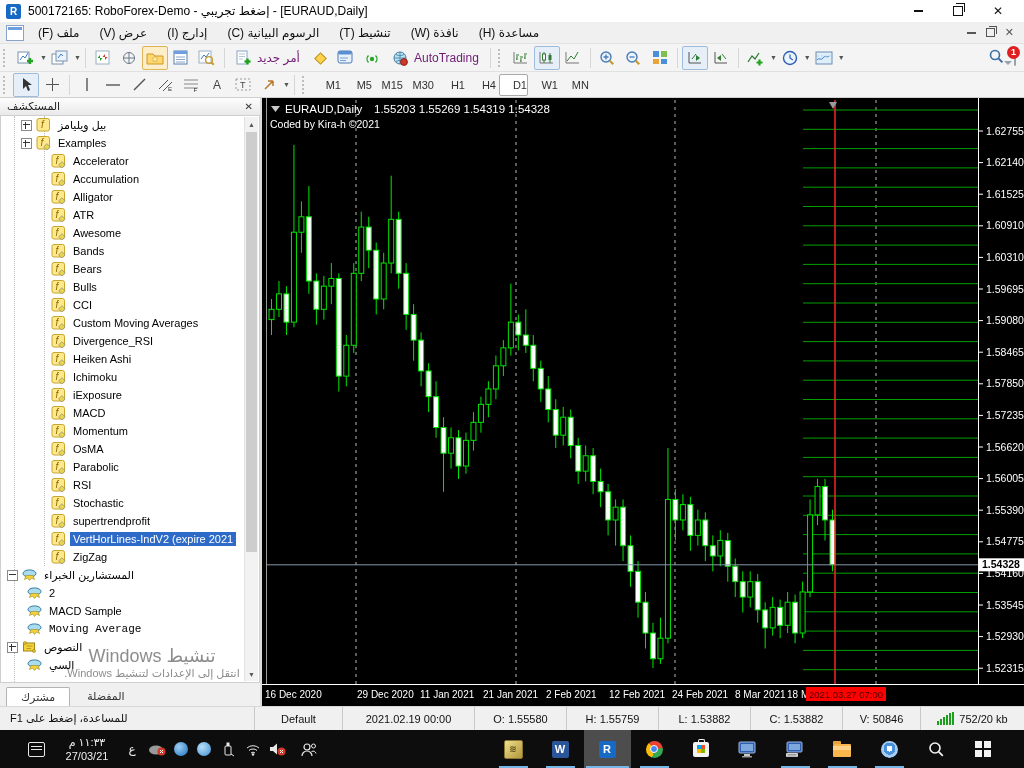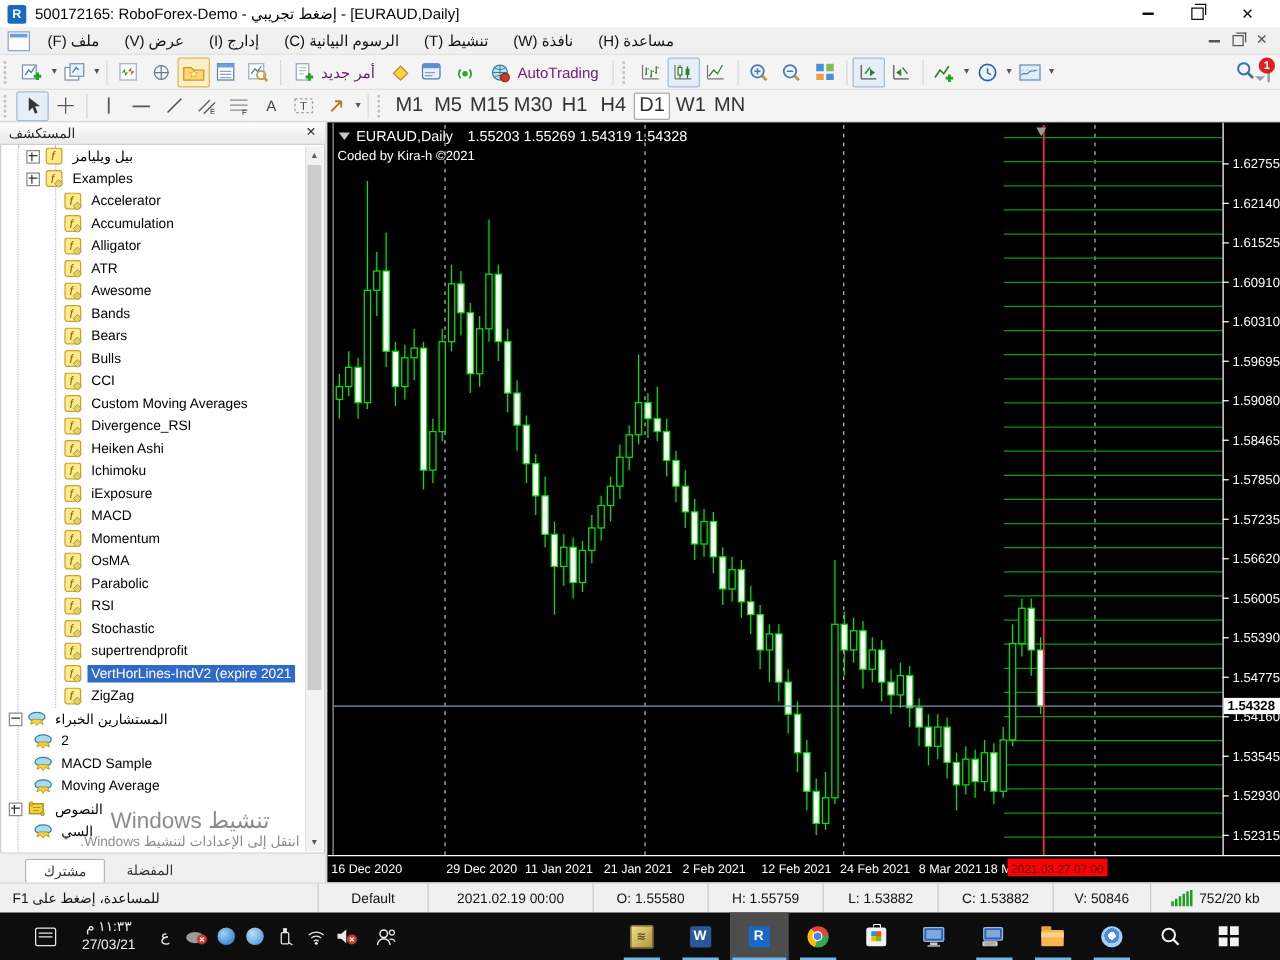--- a/index.html
+++ b/index.html
@@ -33,21 +33,21 @@
   .toolbar{position:absolute;left:0;width:1024px;background:#f4f4f4;display:flex;align-items:center;box-sizing:border-box}
   .tb1{top:44px;height:28px;border-bottom:1px solid #e0e0e0}
   .tb2{top:72px;height:26px;border-bottom:1px solid #cfcfcf}
   .grip{width:4px;height:18px;border-left:2px dotted #bdbdbd;margin:0 4px 0 3px}
   .sep{width:1px;height:20px;background:#d6d6d6;margin:0 4px}
   .tbtn{min-width:24px;height:22px;display:flex;align-items:center;justify-content:center;border:1px solid transparent;border-radius:2px;color:#444}
   .tbtn.pressed{background:#e6eef8;border-color:#9ebcdc}
   .tbtn.fav{background:#fdeec9;border-color:#ddb558}
   .caret{font-size:7px;color:#555;margin-left:1px}
   .tb-label{display:flex;align-items:center;gap:5px;padding:0 7px;height:22px;color:#701a75;white-space:nowrap}
-  .tf{min-width:27px;height:20px;line-height:20px;text-align:center;font-size:16px;color:#333;border:1px solid transparent;border-radius:2px;margin:0 1px}
+  .tf{min-width:27px;height:20px;line-height:20px;text-align:right;font-size:11px;color:#333;border:1px solid transparent;border-radius:2px;margin:0 1px}
   .tf.pressed{background:#fff;border-color:#a9a9a9}
   .right-tools{margin-left:auto;display:flex;align-items:center;padding-right:8px;gap:10px}
   .badge{position:absolute;top:-5px;left:-7px;width:13px;height:13px;border-radius:50%;background:#e02020;color:#fff;
          font-size:9px;font-weight:bold;display:flex;align-items:center;justify-content:center}
   .bubble{position:relative;width:16px;height:12px;background:#dfe3e8;border:1px solid #9aa2ab;border-radius:3px}
   .bubble::after{content:"";position:absolute;bottom:-4px;right:3px;border:4px solid transparent;border-top-color:#9aa2ab}
 
   
   .main{position:absolute;top:98px;left:0;width:1024px;height:608px}
   .navigator{position:absolute;left:0;top:0;width:260px;height:608px;background:#f0f0f0;box-sizing:border-box}
@@ -59,21 +59,21 @@
   .nav-row{height:18px;display:flex;align-items:center;white-space:nowrap;font-size:11px;color:#000;position:relative}
   .nav-exp{width:9px;height:9px;border:1px solid #8a8a8a;background:#fff;margin-right:4px;flex:0 0 auto;position:relative}
   .nav-exp::before{content:"";position:absolute;left:1px;right:1px;top:3px;height:1px;background:#333}
   .nav-exp.plus::after{content:"";position:absolute;top:1px;bottom:1px;left:3px;width:1px;background:#333}
   .nav-ico{width:15px;height:14px;margin-right:4px;flex:0 0 auto}
   .nav-label{padding:1px 3px}
   .nav-label.sel{background:#2e6bc8;color:#fff}
   .nav-scrollbar{position:absolute;right:1px;top:1px;bottom:1px;width:13px;background:#f2f2f2;border-left:1px solid #e2e2e2}
   .sb-btn{position:absolute;left:0;width:13px;height:14px;color:#5a5a5a;font-size:7px;display:flex;align-items:center;justify-content:center}
   .sb-thumb{position:absolute;left:1px;width:11px;background:#cdcdcd}
-  .nav-tabs{position:absolute;left:0;right:0;bottom:0;height:23px;display:flex;align-items:flex-end;padding-left:20px;background:#f0f0f0}
+  .nav-tabs{position:absolute;left:0;right:0;bottom:0;height:23px;display:flex;align-items:flex-end;padding-left:6px;background:#f0f0f0}
   .tab{padding:3px 14px;font-size:11px;color:#333;border:1px solid transparent;border-bottom:none;margin-right:2px}
   .tab.active{background:#fff;border-color:#b3b3b3;border-radius:2px 2px 0 0;position:relative;top:1px}
   .splitter{position:absolute;left:260px;top:0;width:2px;height:608px;background:#dcdcdc}
   .chart-area{position:absolute;left:262px;top:0;width:762px;height:608px;background:#000}
   svg text{font-family:"Liberation Sans","DejaVu Sans",sans-serif}
 
   
   .watermark{position:absolute;left:18px;top:645px;width:268px;text-align:center;direction:rtl;color:rgba(120,120,120,.85);z-index:5;pointer-events:none}
   .wm1{font-size:18px;line-height:22px}
   .wm2{font-size:11px}
@@ -634,21 +634,21 @@
                 </svg></span>
               <span class="nav-label">2</span>
             </div>
             <div class="nav-row" style="padding-left: 26px;">
               <span class="nav-ico"><svg width="15" height="14">
                   <ellipse cx="7.5" cy="5.5" rx="6.5" ry="3.6" fill="#aadcf0" stroke="#3a7da0"></ellipse>
                   <path d="M4 7.5l-1.5 4 3-1.5 2 2.5 2-2.5 3 1.5-1.5-4z" fill="#f3d23a" stroke="#a08415" stroke-width=".6"></path>
                 </svg></span>
               <span class="nav-label">MACD Sample</span>
             </div>
-            <div class="nav-row" style="padding-left: 26px;">
+            <div class="nav-row" style="padding-left: 26px; font-family: Liberation Mono, monospace;">
               <span class="nav-ico"><svg width="15" height="14">
                   <ellipse cx="7.5" cy="5.5" rx="6.5" ry="3.6" fill="#aadcf0" stroke="#3a7da0"></ellipse>
                   <path d="M4 7.5l-1.5 4 3-1.5 2 2.5 2-2.5 3 1.5-1.5-4z" fill="#f3d23a" stroke="#a08415" stroke-width=".6"></path>
                 </svg></span>
               <span class="nav-label">Moving Average</span>
             </div>
             <div class="nav-row" style="padding-left: 6px;">
               <span class="nav-exp plus"></span>
               <span class="nav-ico"><svg width="15" height="14">
                   <rect x="1.5" y="3" width="11" height="8" fill="#f3d23a" stroke="#a08415"></rect>

